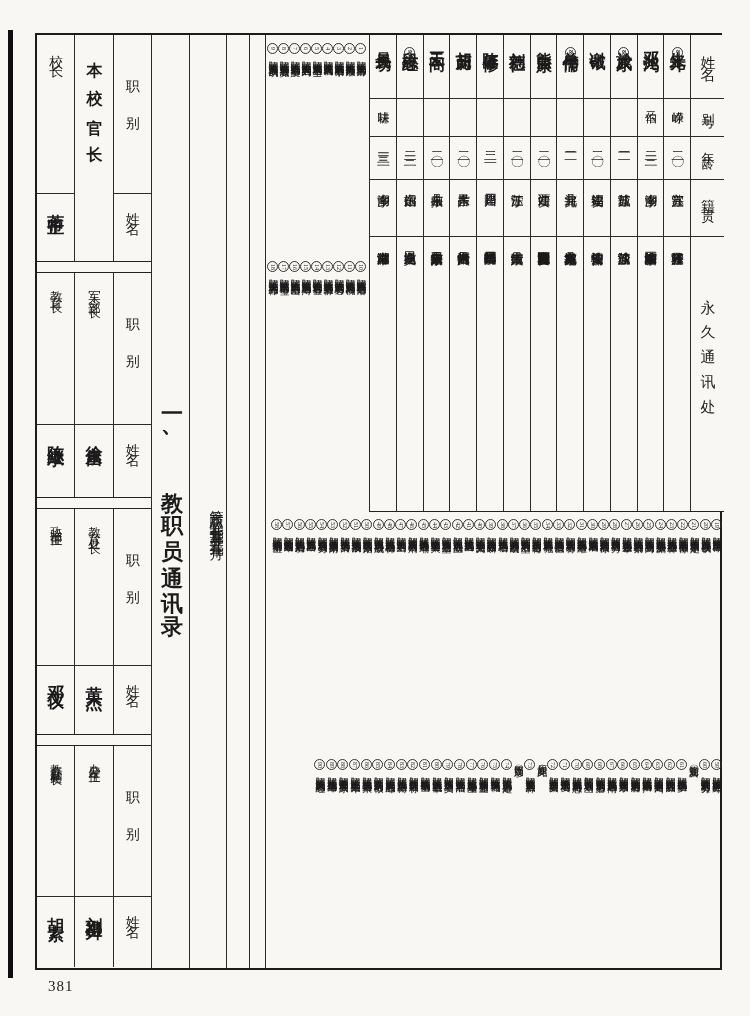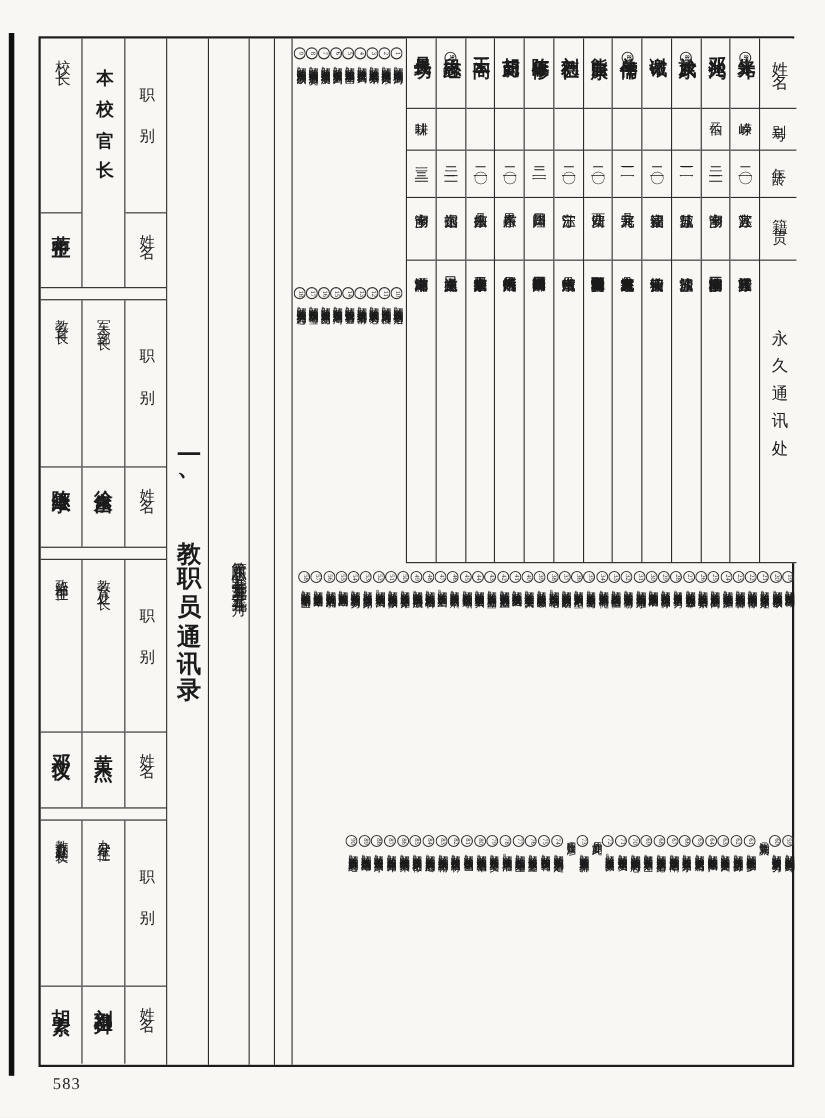--- a/index.html
+++ b/index.html
@@ -473,14 +473,14 @@
         <div class="fncol"><span class="ref">84</span>照片说明姓名为殷志纬。</div>
         <div class="fncol"><span class="ref">85</span>照片说明姓名为吴士祯。</div>
         <div class="fncol"><span class="ref">86</span>照片说明姓名为宋何荣。</div>
         <div class="fncol"><span class="ref">87</span>照片说明姓名为朱光年。</div>
         <div class="fncol"><span class="ref">88</span>照片说明姓名为于戊东。</div>
         <div class="fncol"><span class="ref">89</span>照片说明姓名为单纬儒。</div>
         <div class="fncol"><span class="ref">90</span>照片说明姓名为殿志经。</div>
       </div>
   </div>
 
-  <div id="page-num">583</div>
+  <div id="page-num">381</div>
 </div>
 
 </body></html>

